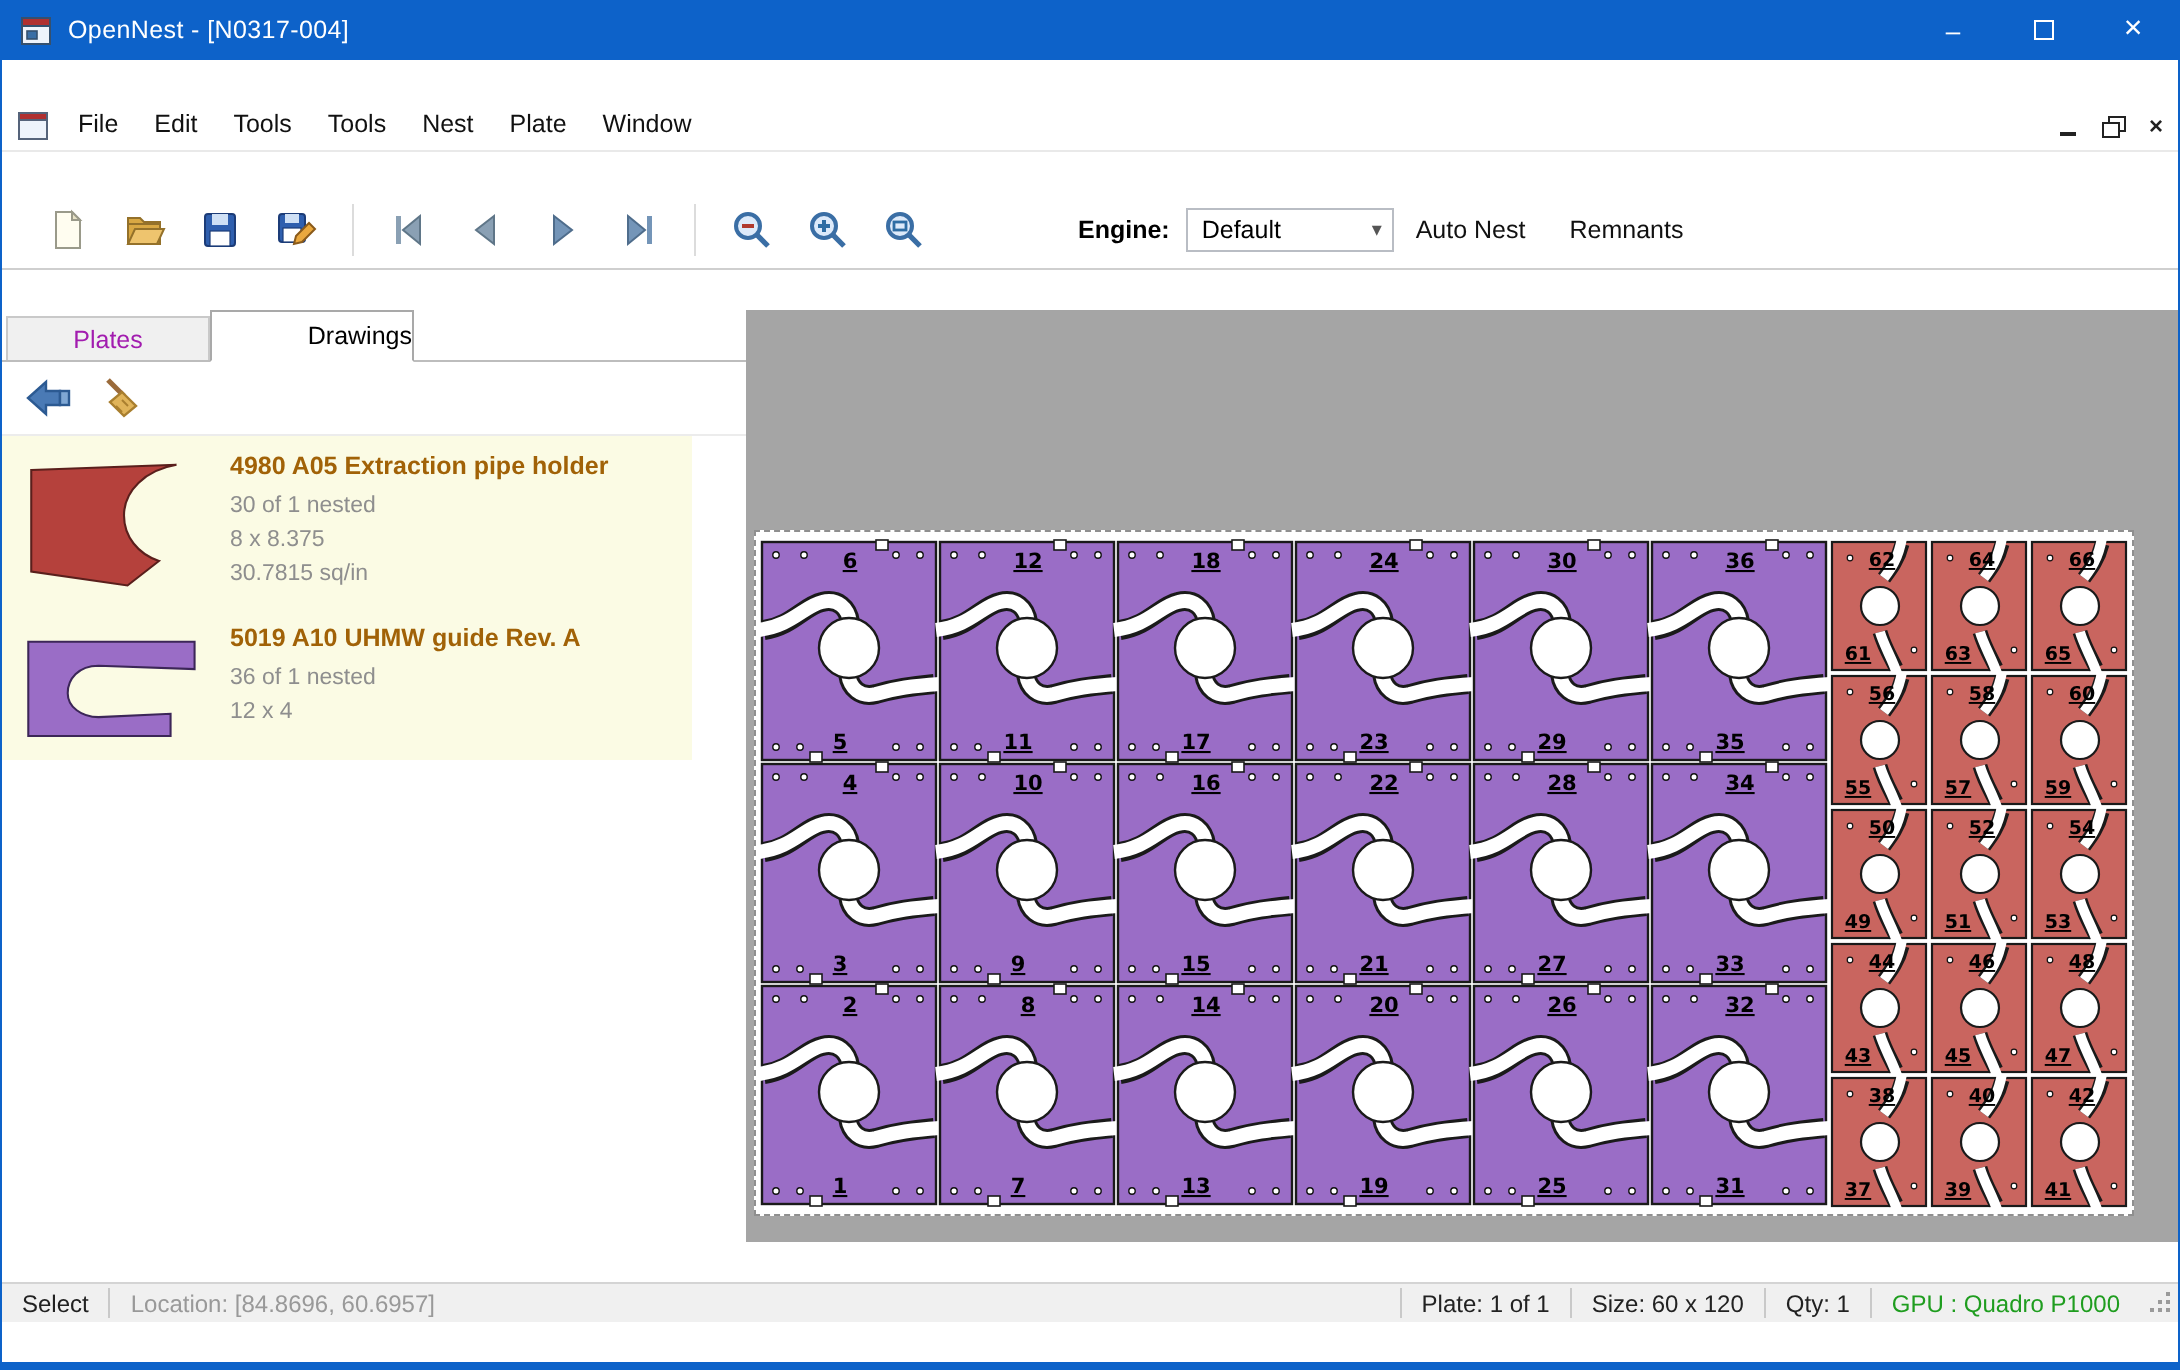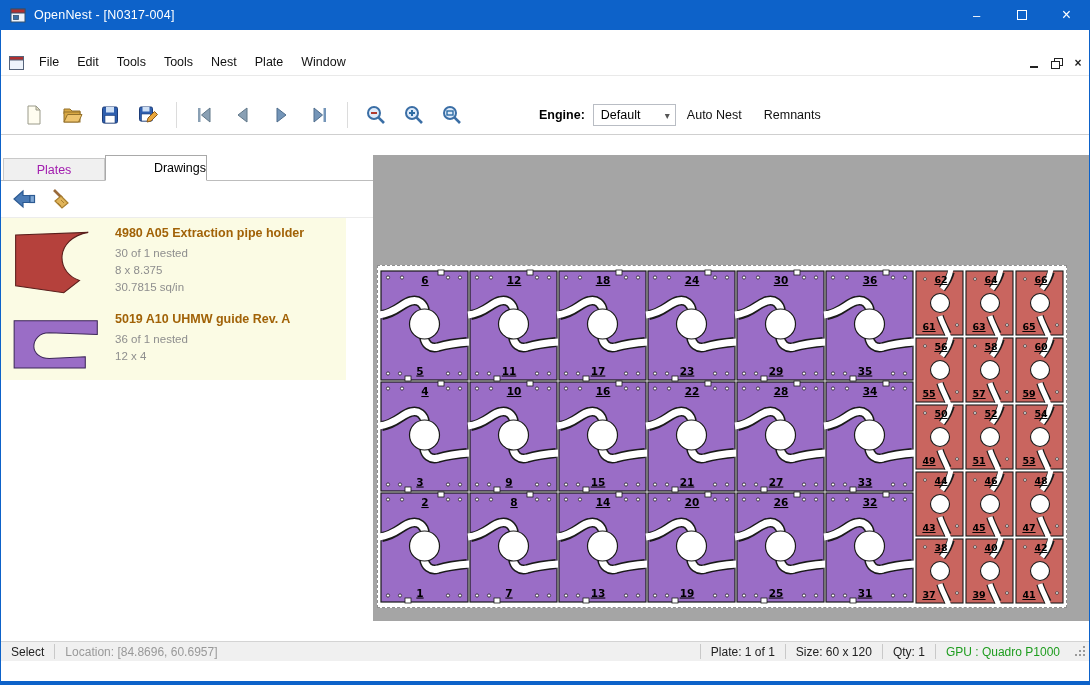--- a/index.html
+++ b/index.html
@@ -26,21 +26,21 @@
   .mdi-min { width:8px; border-bottom:2px solid #222; height:2px; margin-top:8px; }
   .mdi-restore { position:relative; width:10px; height:9px; }
   .mdi-restore::before { content:""; position:absolute; left:3px; top:0; width:7px; height:6px; border:1px solid #222; }
   .mdi-restore::after { content:""; position:absolute; left:0; top:3px; width:7px; height:6px; border:1px solid #222; background:#fff; }
 
   
   .toolbar { height:39px; background:#fff; border-bottom:1px solid #cfcfcf; display:flex; align-items:center; flex:0 0 39px; padding-left:14px; }
   .tool-btn { width:32px; height:32px; display:flex; align-items:center; justify-content:center; margin:0 3px; }
   .tool-sep { width:1px; height:26px; background:#dcdcdc; margin:0 9px; }
   .engine-label { font-weight:bold; margin:0 8px 0 48px; font-size:12.5px;padding-left:20px; }
-  .engine-combo { width:83px; height:22px; border:1px solid #b9bdc4; background:#fff; display:flex; align-items:center; padding-left:7px; font-size:12.5px; }
+  .engine-combo { width:104px; height:22px; border:1px solid #b9bdc4; background:#fff; display:flex; align-items:center; padding-left:7px; font-size:12.5px; }
   .engine-combo .dd { margin-left:auto; padding:0 5px; color:#555; font-size:10px; }
   .text-btn { padding:0 11px; font-size:12.5px; color:#111; line-height:38px; }
 
   
   .main { flex:1 1 auto; display:flex; min-height:0; }
   .left-panel { width:372px; flex:0 0 372px; background:#fff; display:flex; flex-direction:column; }
   .tabstrip { height:26px; display:flex; align-items:flex-end; background:#fff; border-bottom:1px solid #bdbdbd; padding-left:2px; }
   .tab { width:102px; text-align:center; font-size:12.5px; }
   .tab.inactive { background:#f0f0f0; border:1px solid #c9c9c9; border-bottom:none; height:22px; line-height:22px; color:#a21caf; }
   .tab.active { background:#fff; border:1px solid #a9a9a9; border-bottom:1px solid #fff; height:26px; line-height:24px; margin-bottom:-1px; position:relative; z-index:2;text-align:right; }

